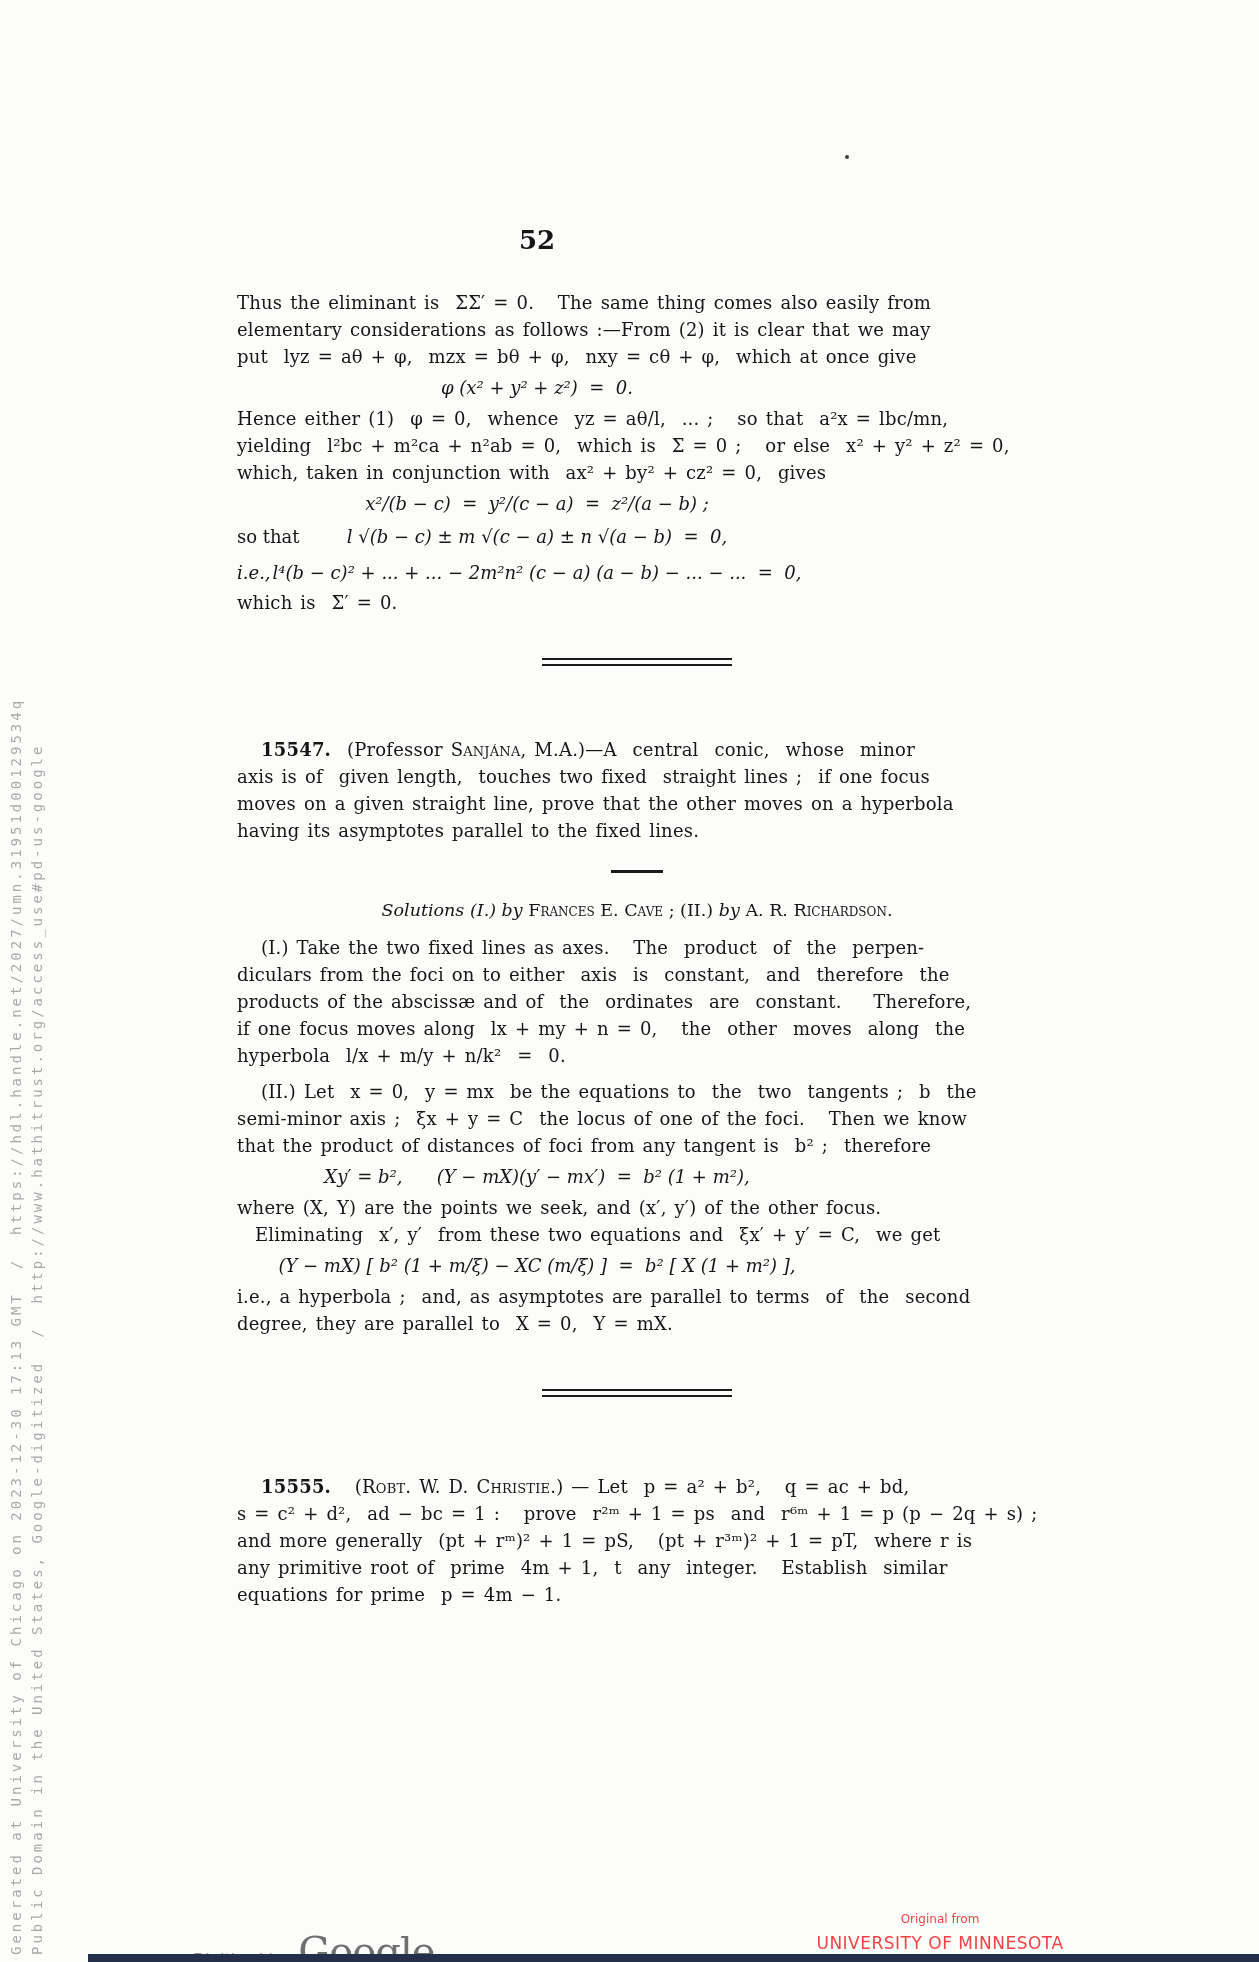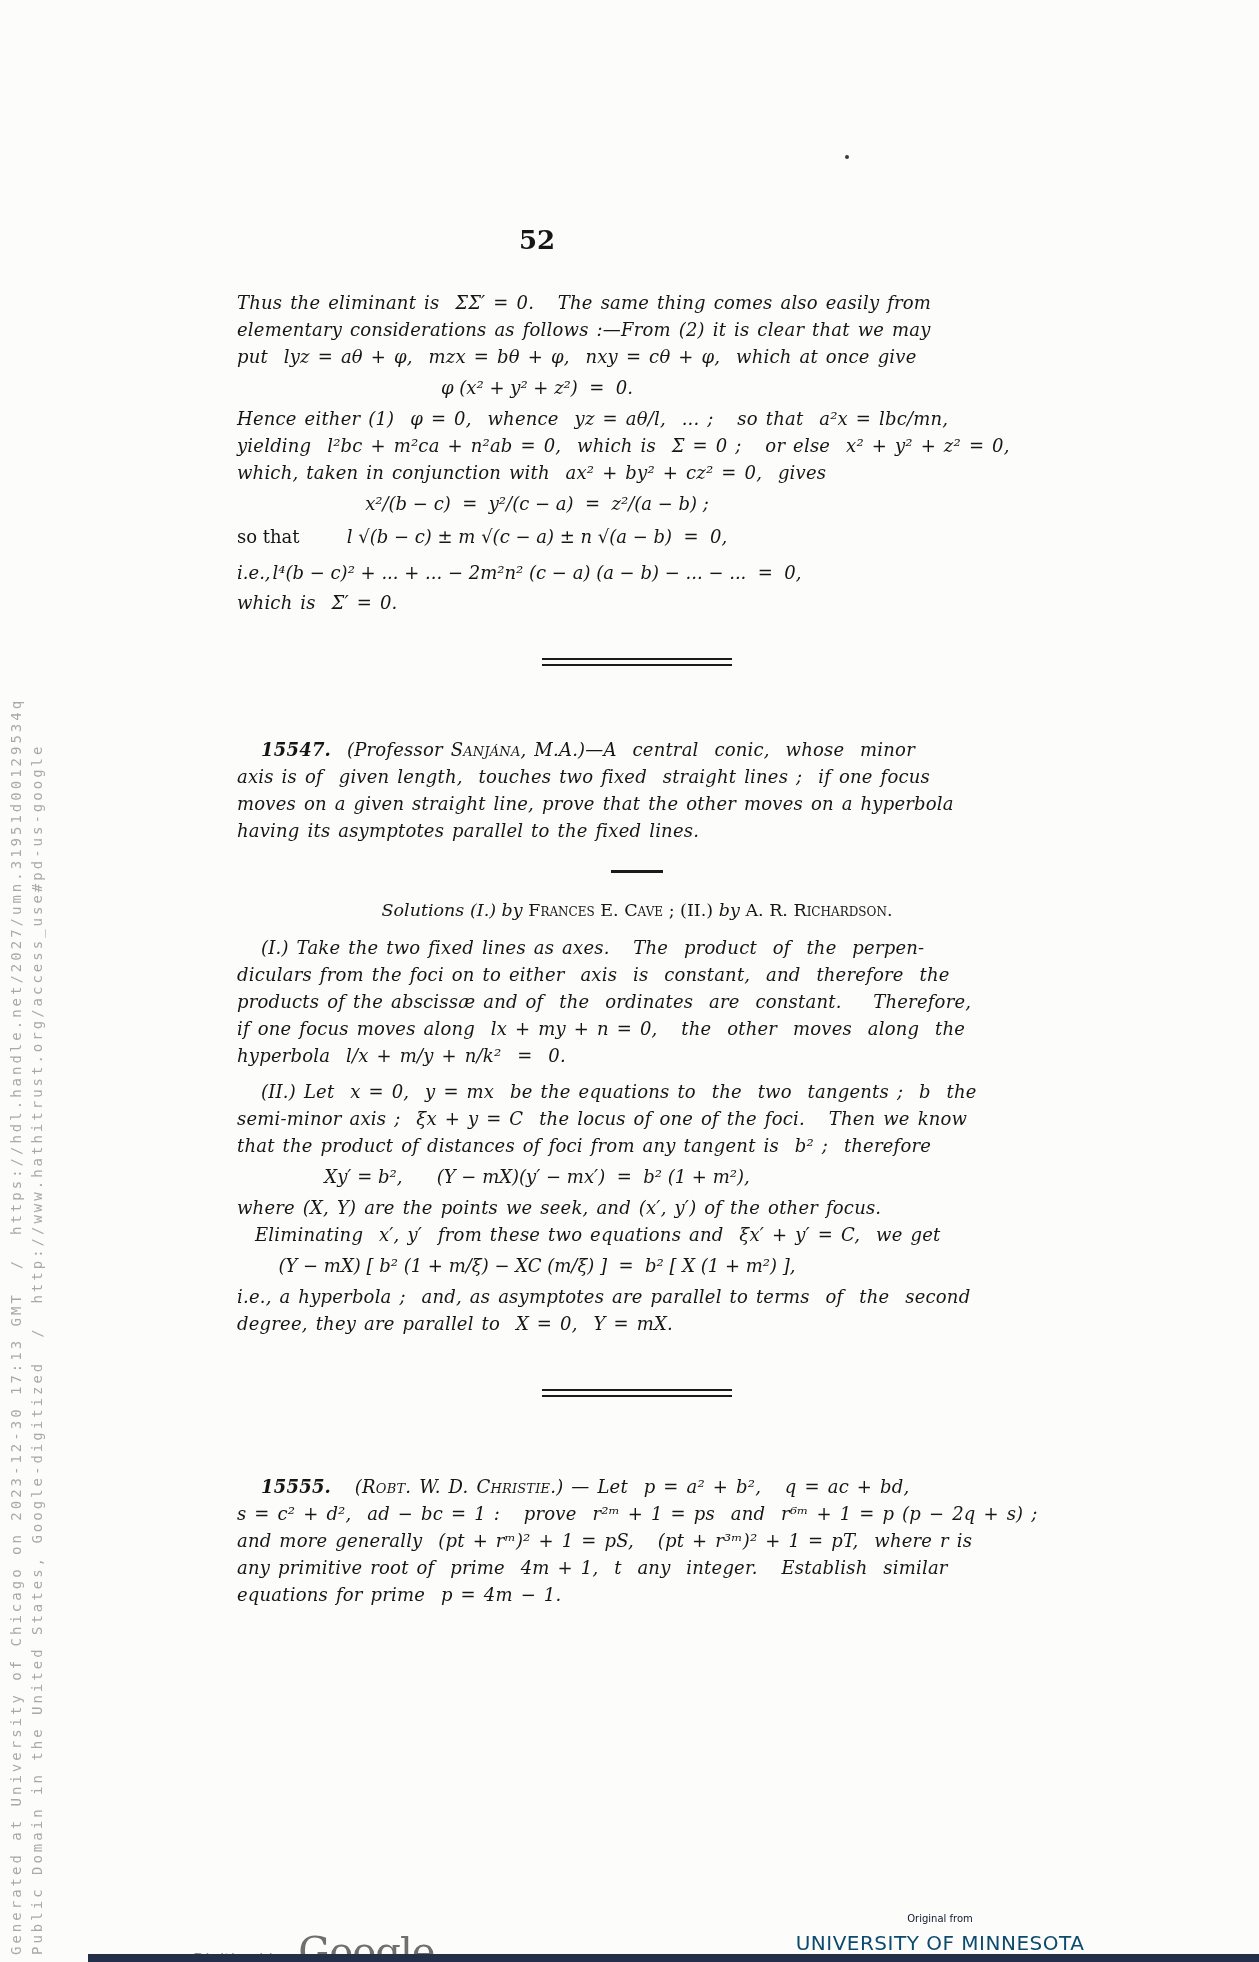--- a/index.html
+++ b/index.html
@@ -32,21 +32,20 @@
     left:237px;top:225px;
     width:800px;
   }
   .measure{width:600px;}
   .tline{
     font-size:18px;
     line-height:27px;
     white-space:pre;
     letter-spacing:.2px;
     word-spacing:2px;
-    font-style:italic;
   }
   .pagenum{
     font-size:26px;font-weight:bold;
     text-align:center;
     margin-bottom:34px;
   }
   .eq{
     font-style:italic;
     font-size:18px;line-height:27px;
     margin:4px 0;
@@ -97,22 +96,22 @@
   .glogo{
     font-family:"DejaVu Serif", serif;
     font-size:40px;color:#6f6f6f;
     letter-spacing:-1px;
   }
   .footer-right{
     position:absolute;left:760px;top:1908px;width:360px;
     text-align:center;
     font-family:"DejaVu Sans", sans-serif;
   }
-  .origfrom{font-size:10px;color:#0f172a;line-height:22px;}
-  .institution{font-size:20px;color:#0c4a6e;letter-spacing:.5px;line-height:26px;}
+  .origfrom{font-size:12px;color:#ef4444;line-height:22px;}
+  .institution{font-size:17px;color:#ef4444;letter-spacing:.5px;line-height:26px;}
   .bottombar{
     position:absolute;left:88px;right:0;bottom:0;height:8px;
     background:#243049;
   }
 </style>
 </head>
 <body>
 
 <div class="page">
 

